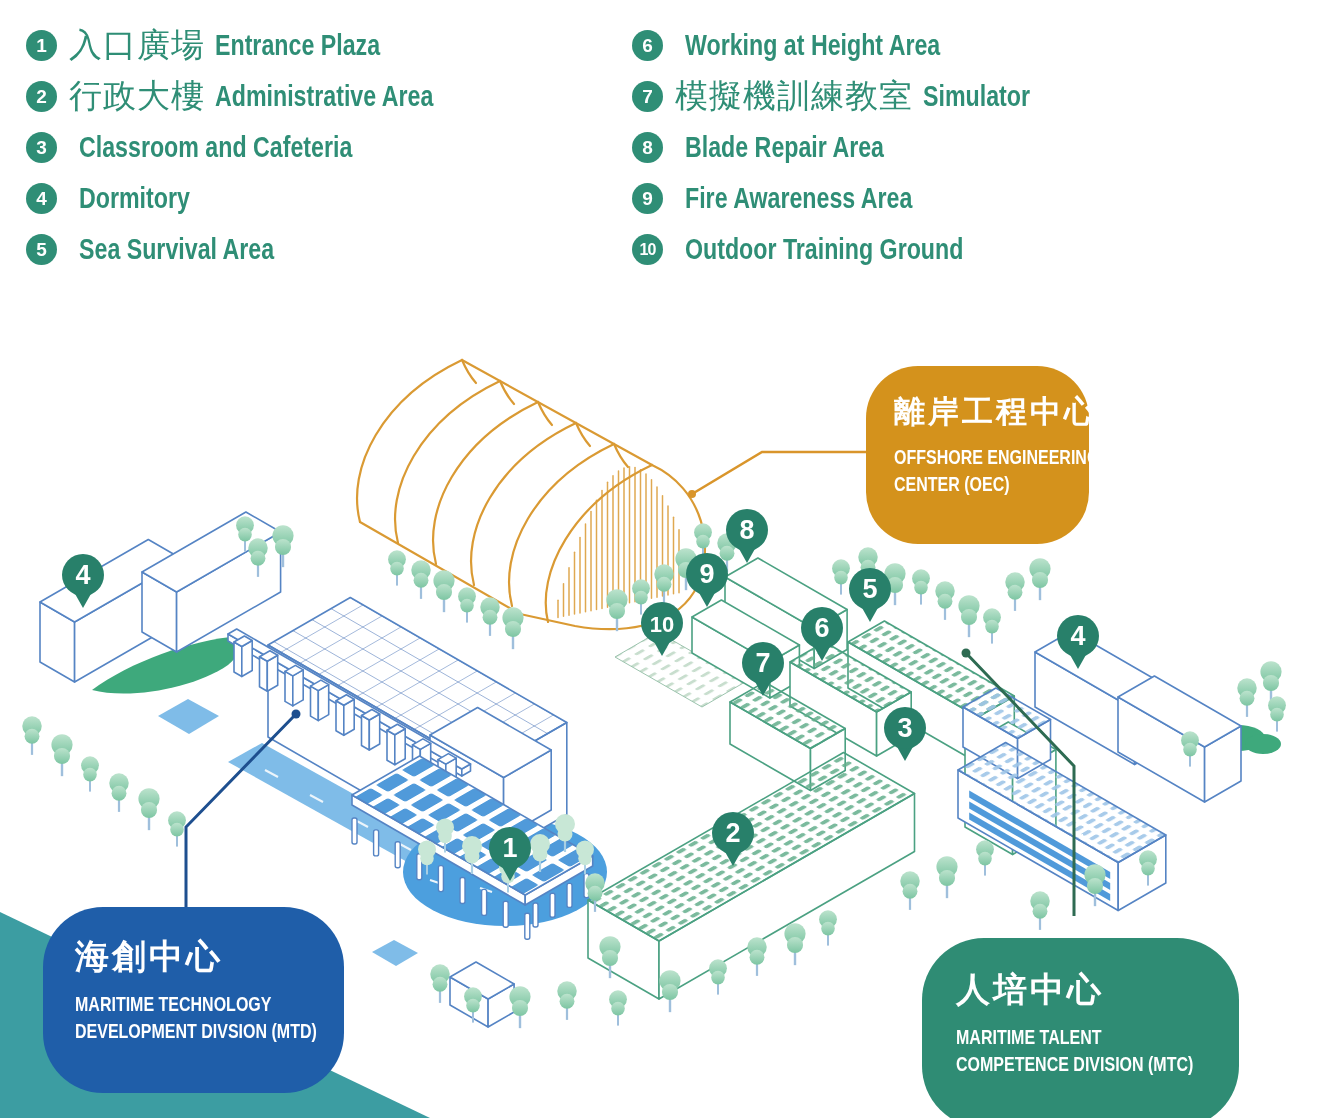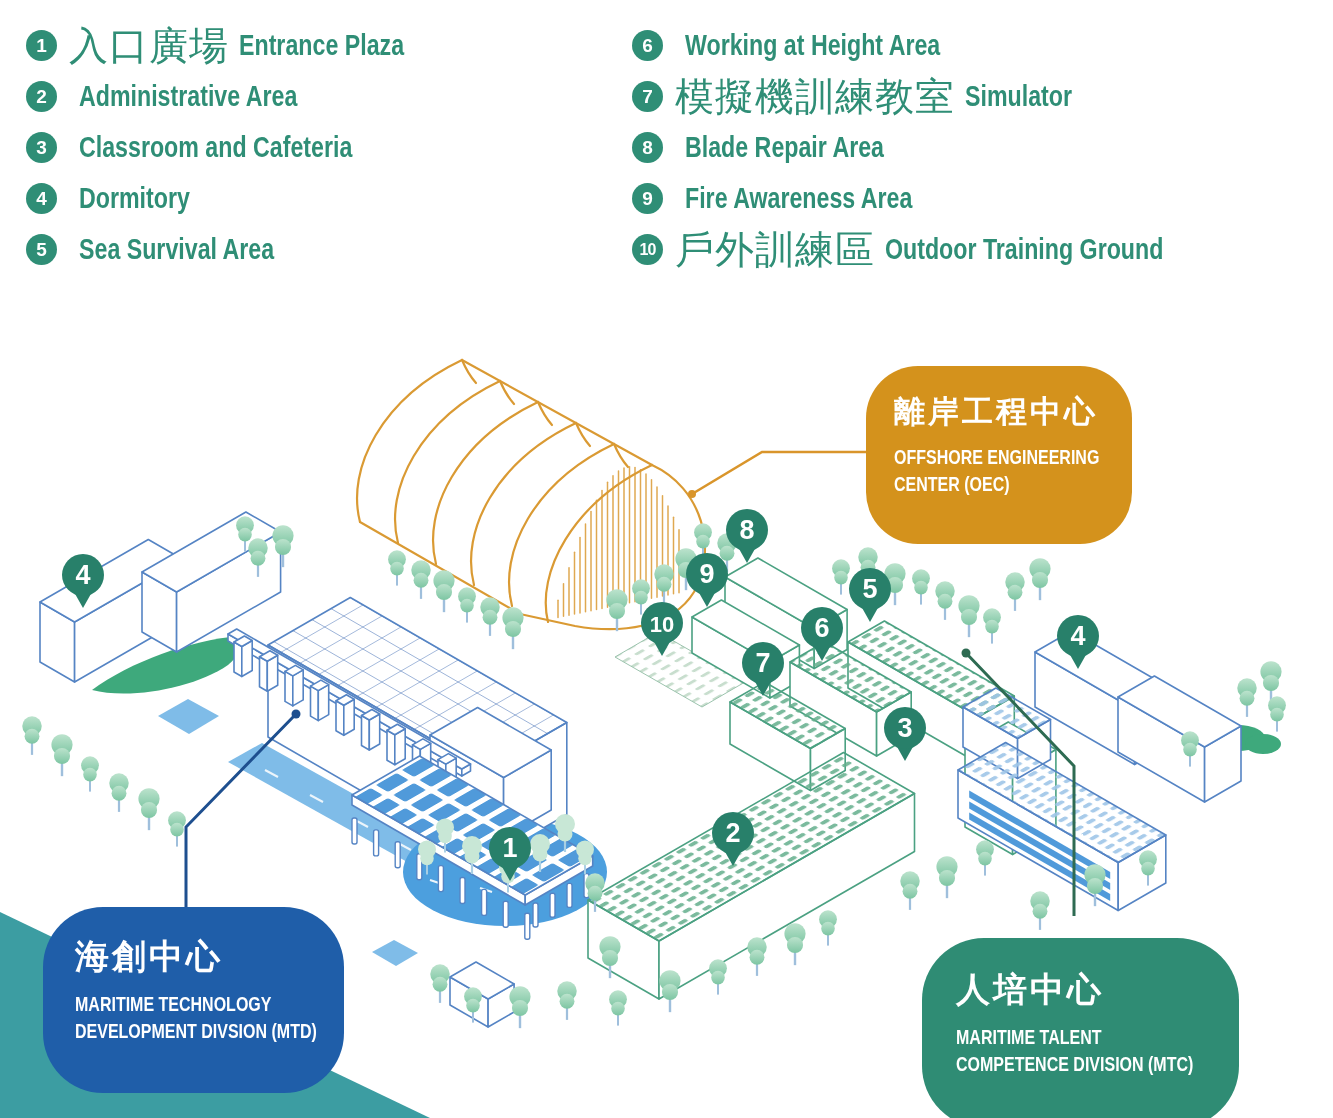--- a/index.html
+++ b/index.html
@@ -8,26 +8,26 @@
   #map-svg{position:absolute;left:0;top:0;z-index:1;}
   
   .legend-col{position:absolute;top:20px;z-index:3;}
   #legend-col-1{left:26px;}
   #legend-col-2{left:632px;}
   .lrow{height:51px;display:flex;align-items:center;}
   .badge{width:31px;height:31px;border-radius:50%;background:var(--legend-green);
          color:#fff;font-weight:bold;font-size:19px;display:flex;align-items:center;
          justify-content:center;flex:0 0 auto;margin-right:12px;}
   .badge.two{font-size:16px;letter-spacing:-1px;}
-  .zh{font-size:39px;color:var(--legend-green);letter-spacing:1px;white-space:nowrap;}
+  .zh{font-size:33px;color:var(--legend-green);letter-spacing:1px;white-space:nowrap;}
   .en{font-size:29px;color:var(--legend-green);font-weight:bold;margin-left:10px;white-space:nowrap;}
   .cond{display:inline-block;transform:scaleX(.8);transform-origin:0 50%;}
   
   .callout{position:absolute;color:#fff;box-sizing:border-box;z-index:3;}
-  #co-oec{left:866px;top:366px;width:266px;height:178px;background:var(--oec);
+  #co-oec{left:866px;top:366px;width:223px;height:178px;background:var(--oec);
           border-radius:52px;padding:25px 28px;}
   #co-mtd{left:43px;top:907px;width:301px;height:186px;background:var(--mtd);
           border-radius:60px;padding:27px 32px;}
   #co-mtc{left:922px;top:938px;width:317px;height:190px;background:var(--mtc);
           border-radius:62px;padding:29px 34px;}
   .co-title{font-size:31px;font-weight:bold;letter-spacing:3px;margin-bottom:11px;white-space:nowrap;}
   #co-mtd .co-title,#co-mtc .co-title{font-size:34px;}
   .co-line{font-size:20px;font-weight:bold;line-height:1.35;white-space:nowrap;}
 </style>
 </head>
@@ -410,20 +410,21 @@
   </svg>
 
   <div id="legend-col-1" class="legend-col">
       <div class="lrow">
         <span class="badge">1</span>
         <span class="zh">入口廣場</span>
         <span class="en cond">Entrance Plaza</span>
       </div>
       <div class="lrow">
         <span class="badge">2</span>
+        <span class="zh">行政大樓</span>
         <span class="en cond">Administrative Area</span>
       </div>
       <div class="lrow">
         <span class="badge">3</span>
         <span class="en cond">Classroom and Cafeteria</span>
       </div>
       <div class="lrow">
         <span class="badge">4</span>
         <span class="en cond">Dormitory</span>
       </div>
@@ -445,21 +446,20 @@
       <div class="lrow">
         <span class="badge">8</span>
         <span class="en cond">Blade Repair Area</span>
       </div>
       <div class="lrow">
         <span class="badge">9</span>
         <span class="en cond">Fire Awareness Area</span>
       </div>
       <div class="lrow">
         <span class="badge two">10</span>
-        <span class="zh">戶外訓練區</span>
         <span class="en cond">Outdoor Training Ground</span>
       </div>
     </div>
 
   <div id="co-oec" class="callout">
     <div class="co-title">離岸工程中心</div>
     <div class="co-line cond">OFFSHORE ENGINEERING</div>
     <div class="co-line cond">CENTER (OEC)</div>
   </div>
   <div id="co-mtd" class="callout">

